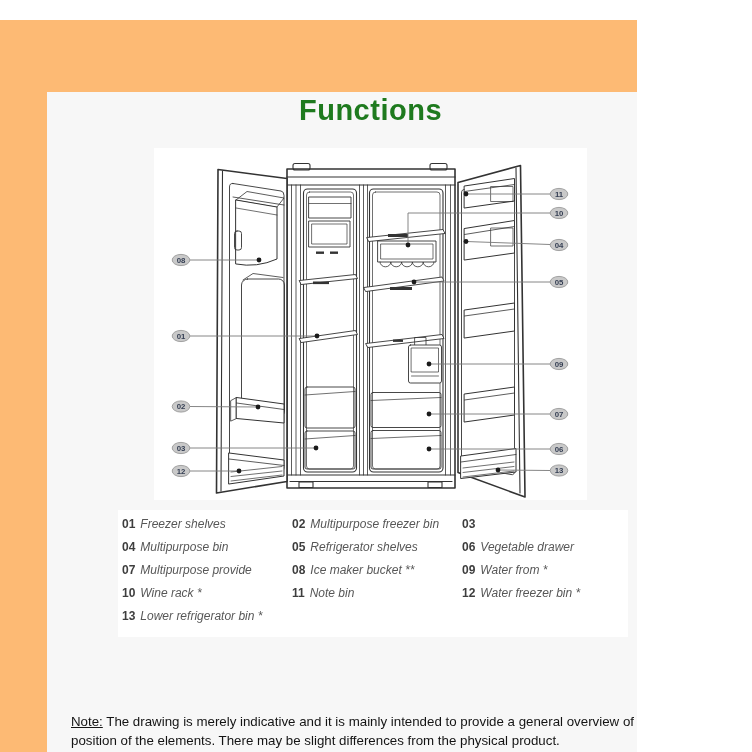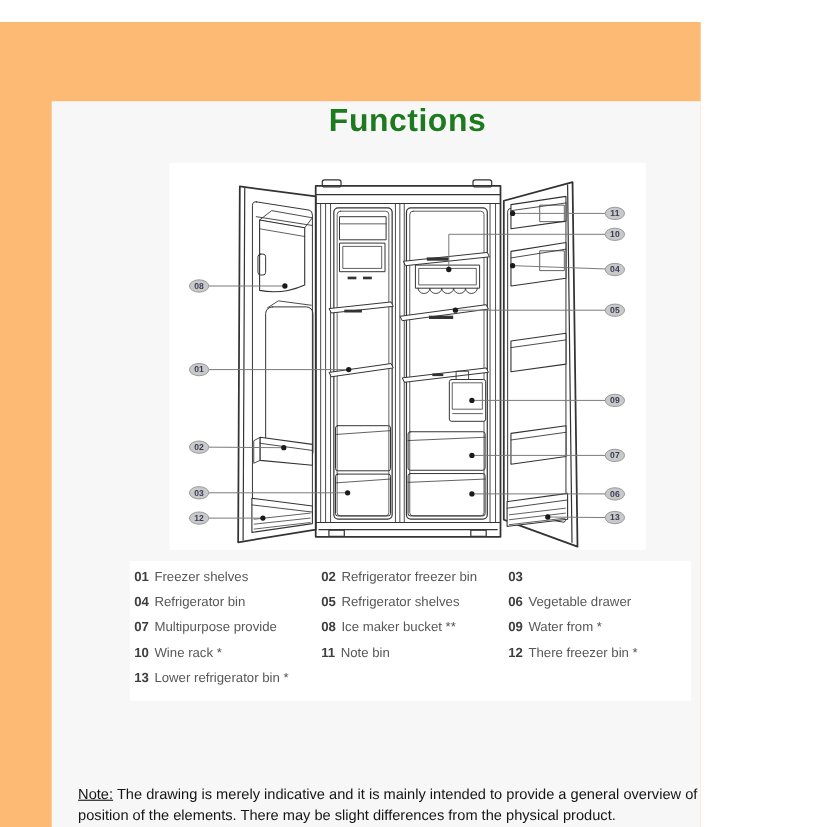--- a/index.html
+++ b/index.html
@@ -7,21 +7,21 @@
   .page{position:relative;width:637px;height:752px;background:#fdba74;overflow:hidden;margin-top:20px;}
   .panel{position:absolute;left:47px;top:72px;width:647px;height:668px;background:#f7f7f7;}
   .title{position:absolute;left:47px;top:74px;width:647px;text-align:center;
          font-size:29px;font-weight:bold;color:#1e7a1e;letter-spacing:0.5px;}
   .diagram-box{position:absolute;left:154px;top:128px;width:433px;height:352px;background:#ffffff;}
   .legend-box{position:absolute;left:118px;top:490px;width:510px;height:127px;background:#ffffff;
               box-sizing:border-box;padding:6px 0 0 4px;}
   .legend-grid{display:grid;grid-template-columns:170px 170px 170px;row-gap:7px;}
   .cell{display:flex;align-items:flex-start;font-size:12px;line-height:16px;}
   .cell .num{font-weight:700;color:#3e3e3e;margin-right:5px;white-space:nowrap;}
-  .cell .lbl{color:#575757;max-width:134px;}
+  .cell .lbl{color:#575757;max-width:134px;font-style:italic;}
   .note{position:absolute;left:71px;top:693px;width:604px;text-align:left;
         font-size:13.3px;line-height:18.5px;color:#141414;}
   .note-label{text-decoration:underline;}
   svg{display:block;}
   svg text{font-family:"Liberation Sans",sans-serif;}
 </style>
 </head>
 <body>
 
 <div class="page">
@@ -243,28 +243,28 @@
   </div>
 
   <div class="legend-box">
     <div class="legend-grid">
       <div class="cell">
           <span class="num">01</span>
           <span class="lbl">Freezer shelves</span>
         </div>
       <div class="cell">
           <span class="num">02</span>
-          <span class="lbl">Refrigerator freezer bin</span>
+          <span class="lbl">Multipurpose freezer bin</span>
         </div>
       <div class="cell">
           <span class="num">03</span>
         </div>
       <div class="cell">
           <span class="num">04</span>
-          <span class="lbl">Refrigerator bin</span>
+          <span class="lbl">Multipurpose bin</span>
         </div>
       <div class="cell">
           <span class="num">05</span>
           <span class="lbl">Refrigerator shelves</span>
         </div>
       <div class="cell">
           <span class="num">06</span>
           <span class="lbl">Vegetable drawer</span>
         </div>
       <div class="cell">
@@ -282,21 +282,21 @@
       <div class="cell">
           <span class="num">10</span>
           <span class="lbl">Wine rack *</span>
         </div>
       <div class="cell">
           <span class="num">11</span>
           <span class="lbl">Note bin</span>
         </div>
       <div class="cell">
           <span class="num">12</span>
-          <span class="lbl">There freezer bin *</span>
+          <span class="lbl">Water freezer bin *</span>
         </div>
       <div class="cell">
           <span class="num">13</span>
           <span class="lbl">Lower refrigerator bin *</span>
         </div>
     </div>
   </div>
 
   <div class="note">
     <span class="note-label">Note:</span>

